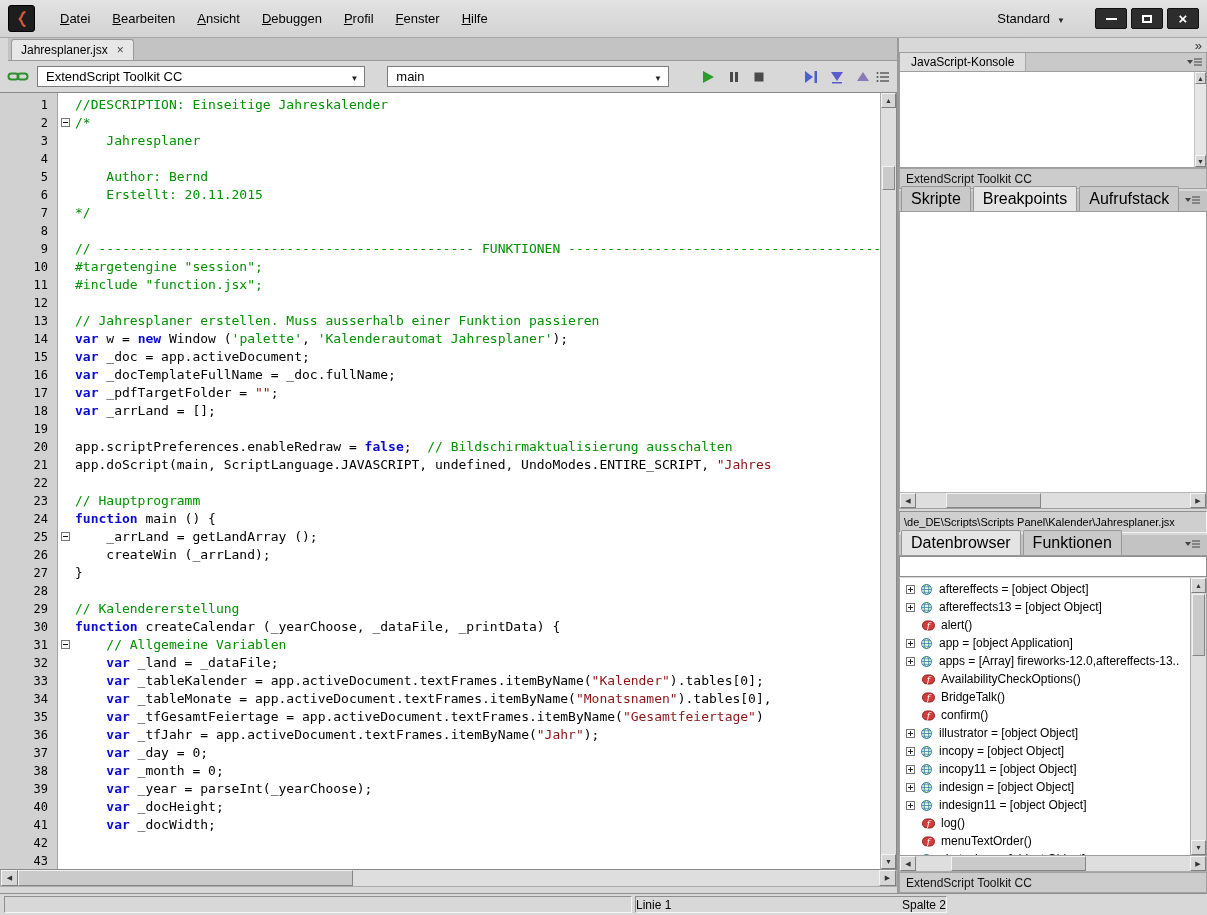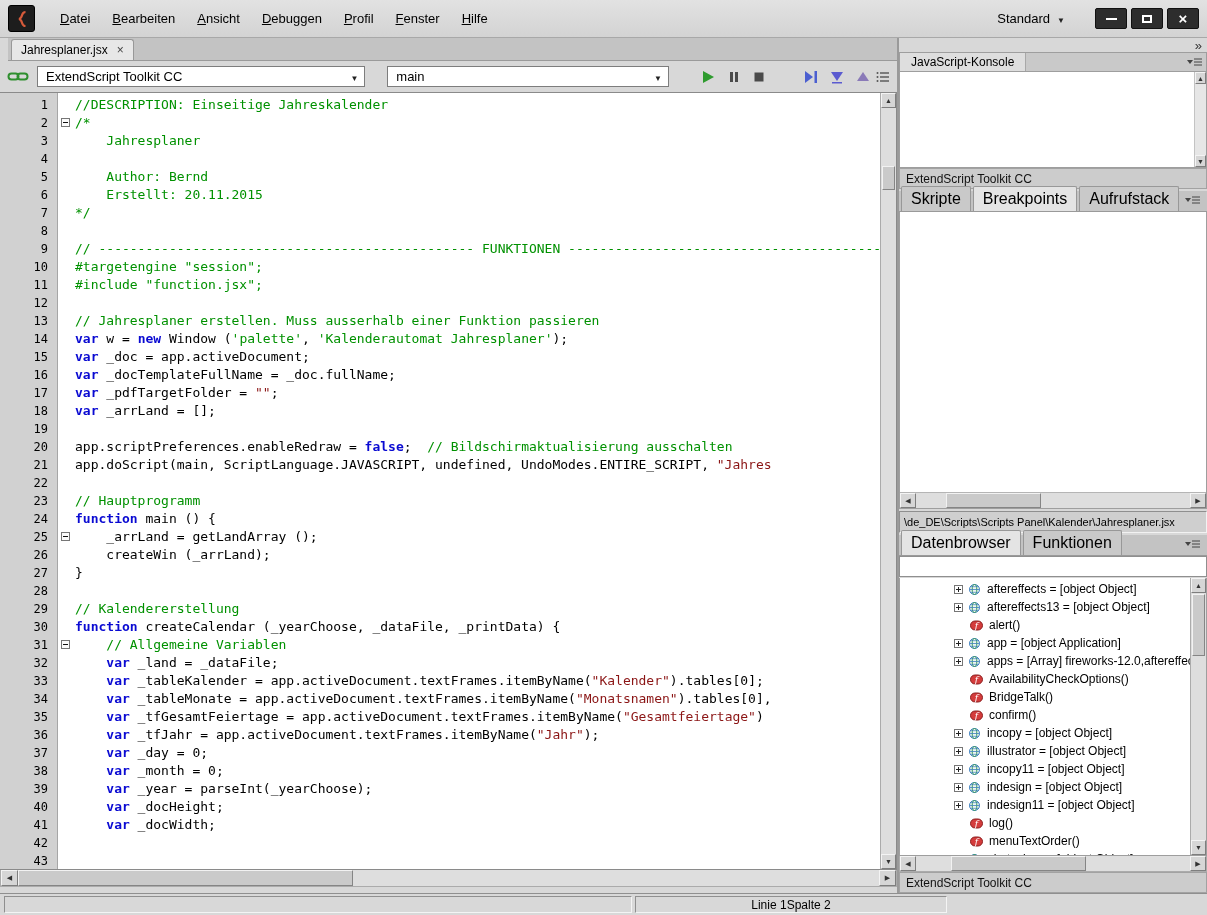--- a/index.html
+++ b/index.html
@@ -99,38 +99,38 @@
   .panel-tab.active { background:#e4e4e4; }
   .tabs-flyout { position:absolute; right:3px; top:4px; }
   .bp-wrap { flex:none; display:flex; flex-direction:column; border:1px solid #9e9e9e; border-top:none; }
   .bp-body { height:280px; background:#fff; }
   .bp-wrap .hscroll { height:16px; border:none; border-top:1px solid #b5b5b5; }
   .bp-wrap .hscroll .sbtn { width:16px; }
   .path-bar { height:22px; flex:none; margin-top:2px; background:#cfcfcf; border:1px solid; border-color:#8f8f8f #f2f2f2 #f2f2f2 #8f8f8f;
               display:flex; align-items:center; padding:0 4px; font-size:11px; white-space:nowrap; overflow:hidden; }
   .filter-row { height:21px; flex:none; background:#fff; border:1px solid #8f8f8f; margin:0 0 1px 0; }
   .tree-wrap { flex:1; display:flex; border:1px solid #9e9e9e; border-top:none; overflow:hidden; }
-  .tree-rows { flex:1; background:#fff; overflow:hidden; padding-top:2px;padding-left:48px; }
+  .tree-rows { flex:1; background:#fff; overflow:hidden; padding-top:2px; }
   .tree-row { height:18px; display:flex; align-items:center; padding-left:6px; white-space:nowrap; }
   .expander { width:9px; height:9px; border:1px solid #767676; background:#fff; position:relative; margin-right:5px; flex:none; }
   .expander::before { content:""; position:absolute; left:1px; right:1px; top:3px; height:1px; background:#222; }
   .expander::after  { content:""; position:absolute; top:1px; bottom:1px; left:3px; width:1px; background:#222; }
   .exp-spacer { width:16px; flex:none; }
   .tree-icon { width:14px; height:13px; margin-right:5px; flex:none; display:flex; }
   .tree-label { font-size:12px; }
   .side-hscroll { height:16px; flex:none; background:#dedede; border:1px solid #ababab; border-top:none; display:flex; }
   .side-hscroll .sbtn { width:16px; }
 
   
   .statusbar { height:22px; flex:none; border-top:1px solid #8f8f8f; background:#d8d8d8;
                display:flex; align-items:center; gap:3px; padding:0 4px; }
   .status-cell { height:17px; border:1px solid; border-color:#8f8f8f #f4f4f4 #f4f4f4 #8f8f8f;
                  display:flex; align-items:center; font-size:12px; }
   .cell-msg { width:628px; }
-  .cell-pos { width:312px; justify-content:center; }
+  .cell-pos { width:312px; justify-content:space-between; }
   .cell-rest { flex:1; border:none; }
 </style>
 </head>
 <body>
 
 <div class="app">
 
   <div class="titlebar">
     <div class="app-icon">
       <svg width="18" height="18" viewBox="0 0 18 18">
@@ -567,34 +567,34 @@
               <span class="expander"></span>
               <span class="tree-icon">
                 <svg width="13" height="13" viewBox="0 0 13 13">
                   <circle cx="6.5" cy="6.5" r="5" fill="#eef7ee" stroke="#3a7dbf"></circle>
                   <ellipse cx="6.5" cy="6.5" rx="2.3" ry="5" fill="none" stroke="#3a9d5d" stroke-width="1"></ellipse>
                   <line x1="1.5" y1="6.5" x2="11.5" y2="6.5" stroke="#3a7dbf" stroke-width="0.8"></line>
                   <line x1="2.4" y1="3.7" x2="10.6" y2="3.7" stroke="#3a7dbf" stroke-width="0.7"></line>
                   <line x1="2.4" y1="9.3" x2="10.6" y2="9.3" stroke="#3a7dbf" stroke-width="0.7"></line>
                 </svg>
               </span>
+              <span class="tree-label">illustrator = [object Object]</span>
+            </div>
+            <div class="tree-row">
+              <span class="expander"></span>
+              <span class="tree-icon">
+                <svg width="13" height="13" viewBox="0 0 13 13">
+                  <circle cx="6.5" cy="6.5" r="5" fill="#eef7ee" stroke="#3a7dbf"></circle>
+                  <ellipse cx="6.5" cy="6.5" rx="2.3" ry="5" fill="none" stroke="#3a9d5d" stroke-width="1"></ellipse>
+                  <line x1="1.5" y1="6.5" x2="11.5" y2="6.5" stroke="#3a7dbf" stroke-width="0.8"></line>
+                  <line x1="2.4" y1="3.7" x2="10.6" y2="3.7" stroke="#3a7dbf" stroke-width="0.7"></line>
+                  <line x1="2.4" y1="9.3" x2="10.6" y2="9.3" stroke="#3a7dbf" stroke-width="0.7"></line>
+                </svg>
+              </span>
               <span class="tree-label">incopy = [object Object]</span>
-            </div>
-            <div class="tree-row">
-              <span class="expander"></span>
-              <span class="tree-icon">
-                <svg width="13" height="13" viewBox="0 0 13 13">
-                  <circle cx="6.5" cy="6.5" r="5" fill="#eef7ee" stroke="#3a7dbf"></circle>
-                  <ellipse cx="6.5" cy="6.5" rx="2.3" ry="5" fill="none" stroke="#3a9d5d" stroke-width="1"></ellipse>
-                  <line x1="1.5" y1="6.5" x2="11.5" y2="6.5" stroke="#3a7dbf" stroke-width="0.8"></line>
-                  <line x1="2.4" y1="3.7" x2="10.6" y2="3.7" stroke="#3a7dbf" stroke-width="0.7"></line>
-                  <line x1="2.4" y1="9.3" x2="10.6" y2="9.3" stroke="#3a7dbf" stroke-width="0.7"></line>
-                </svg>
-              </span>
-              <span class="tree-label">illustrator = [object Object]</span>
             </div>
             <div class="tree-row">
               <span class="expander"></span>
               <span class="tree-icon">
                 <svg width="13" height="13" viewBox="0 0 13 13">
                   <circle cx="6.5" cy="6.5" r="5" fill="#eef7ee" stroke="#3a7dbf"></circle>
                   <ellipse cx="6.5" cy="6.5" rx="2.3" ry="5" fill="none" stroke="#3a9d5d" stroke-width="1"></ellipse>
                   <line x1="1.5" y1="6.5" x2="11.5" y2="6.5" stroke="#3a7dbf" stroke-width="0.8"></line>
                   <line x1="2.4" y1="3.7" x2="10.6" y2="3.7" stroke="#3a7dbf" stroke-width="0.7"></line>
                   <line x1="2.4" y1="9.3" x2="10.6" y2="9.3" stroke="#3a7dbf" stroke-width="0.7"></line>

